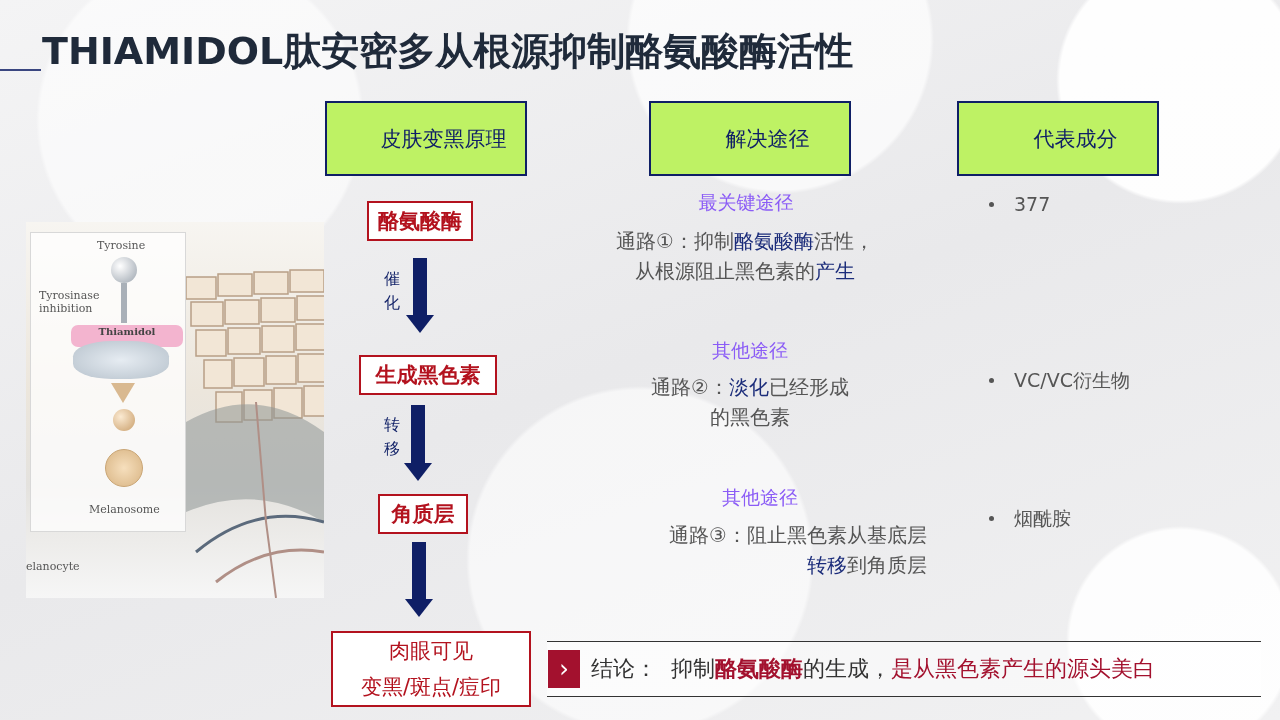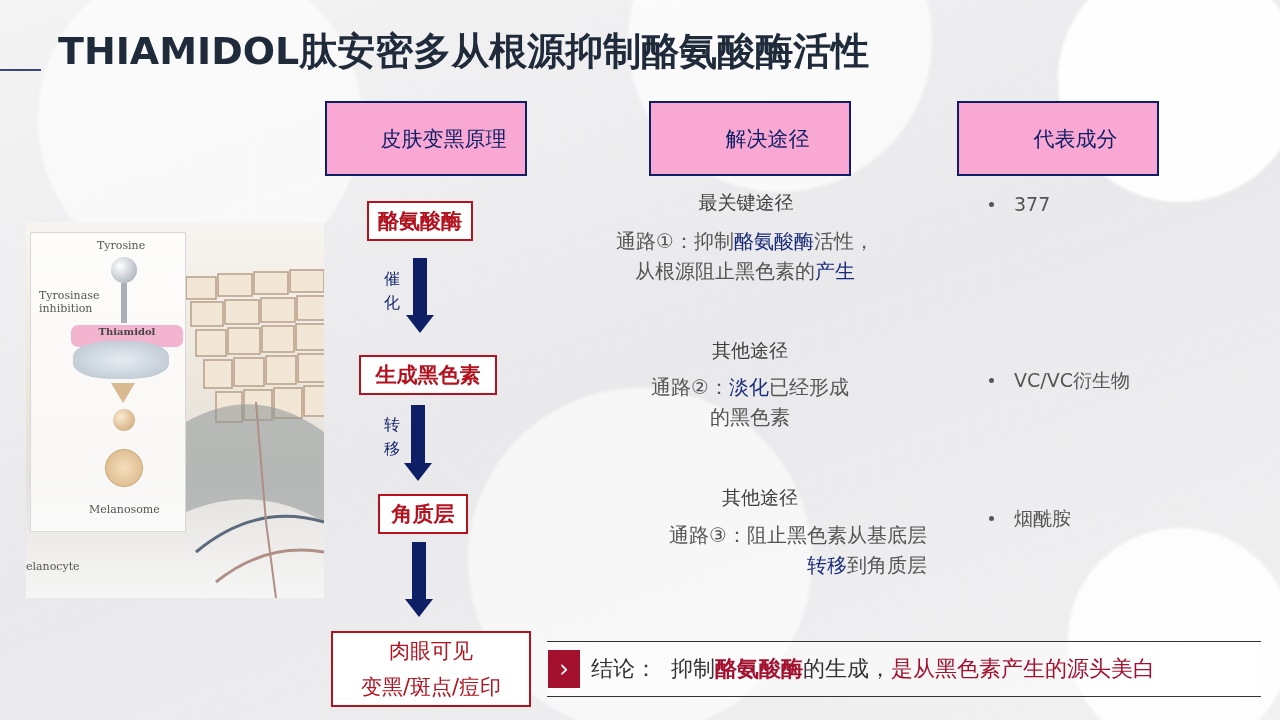--- a/index.html
+++ b/index.html
@@ -16,26 +16,26 @@
       radial-gradient(circle at 780px 40px, rgba(255,255,255,0.7) 0, rgba(255,255,255,0.7) 150px, rgba(255,255,255,0) 154px),
       radial-gradient(circle at 1180px 640px, rgba(255,255,255,0.9) 0, rgba(255,255,255,0.9) 110px, rgba(255,255,255,0) 114px),
       radial-gradient(circle at 640px 560px, rgba(255,255,255,0.6) 0, rgba(255,255,255,0.6) 170px, rgba(255,255,255,0) 174px),
       radial-gradient(circle at 200px 120px, rgba(255,255,255,0.6) 0, rgba(255,255,255,0.6) 160px, rgba(255,255,255,0) 164px),
       linear-gradient(160deg, #f4f4f5 0%, #e9e9eb 50%, #f1f1f2 100%);
   }
   .title-line {
     position: absolute; left: 0; top: 69px; width: 41px; height: 2px; background: #3a4680;
   }
   .title {
-    position: absolute; left: 58px; top: 26px;
+    position: absolute; left: 42px; top: 26px;
     font-size: 38px; color: #1f2a3a; letter-spacing: 0px;
     font-family: "DejaVu Sans", sans-serif;
   }
   .header-box {
-    position: absolute; border: 2px solid #0f1f66; background: #f9a8d4;
+    position: absolute; border: 2px solid #0f1f66; background: #bef264;
     display: flex; align-items: center; justify-content: center;
     color: #0f1f66; font-size: 21px; padding-left: 35px;
   }
   .red-box {
     position: absolute; border: 2px solid #b3121e; background: #ffffff;
     color: #b3121e; font-size: 21px; font-weight: bold;
     display: flex; align-items: center; justify-content: center; text-align: center;
   }
   .arrow {
     position: absolute; width: 28px;
@@ -43,21 +43,21 @@
   .arrow .shaft { position: absolute; left: 7px; top: 0; width: 14px; background: #0f1f66; }
   .arrow .head {
     position: absolute; left: 0; width: 0; height: 0;
     border-left: 14px solid transparent; border-right: 14px solid transparent;
     border-top: 18px solid #0f1f66;
   }
   .vlabel {
     position: absolute; color: #0f1f66; font-size: 16px; line-height: 24px; width: 20px; text-align: center;
   }
   .route-head {
-    position: absolute; color: #404040; font-size: 19px; text-align: center;
+    position: absolute; color: #8b5cf6; font-size: 19px; text-align: center;
   }
   .route-text {
     position: absolute; color: #555; font-size: 20px; line-height: 30px; text-align: center;
   }
   .route-text.left { text-align: right; }
   .hl-blue { color: #1b2c7a; }
   .bullets { position: absolute; list-style: none; }
   .bullets li { position: relative; color: #555; font-size: 19px; line-height: 37px; padding-left: 28px; }
   .bullets li::before {
     content: ""; position: absolute; left: 3px; top: 16px; width: 5px; height: 5px; border-radius: 50%; background: #555;

